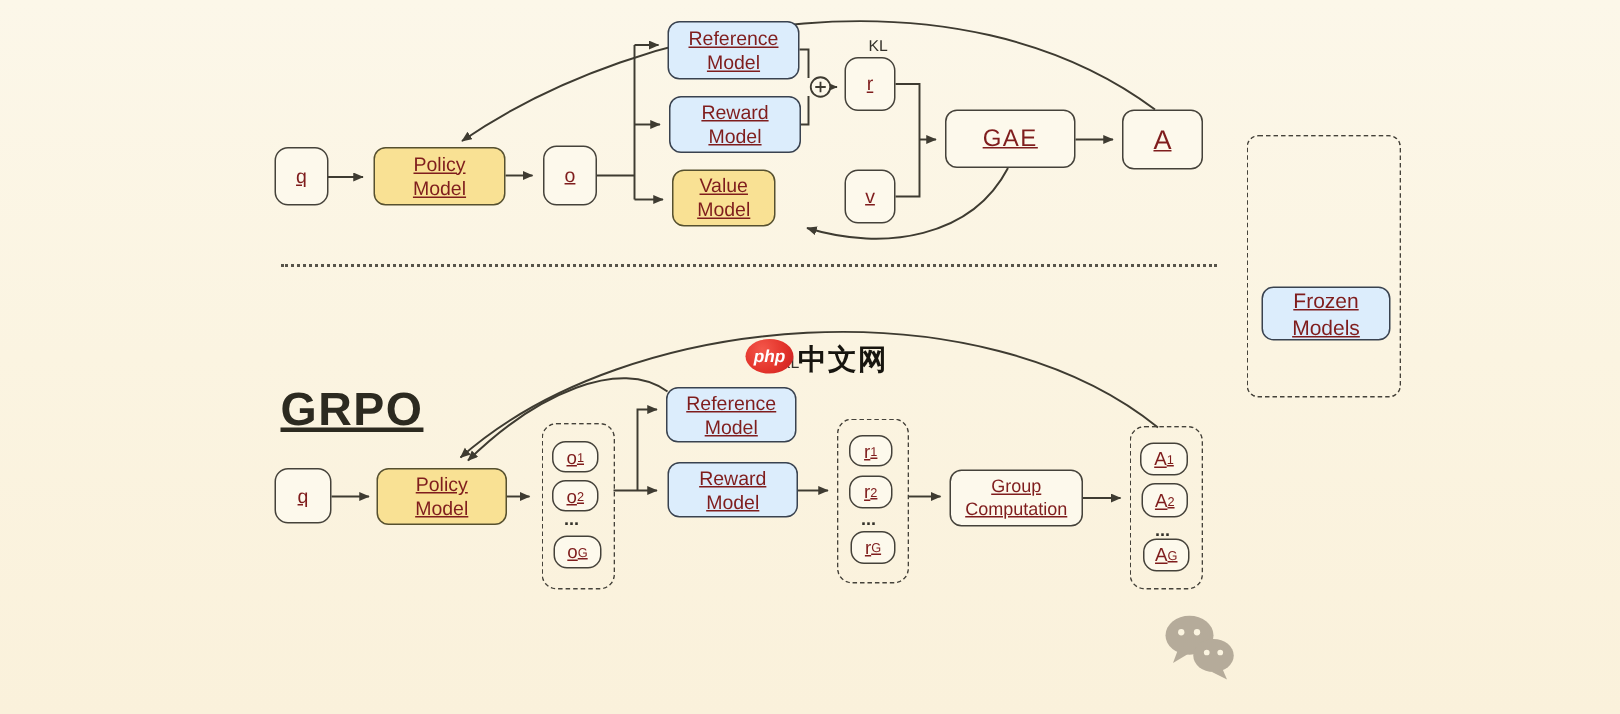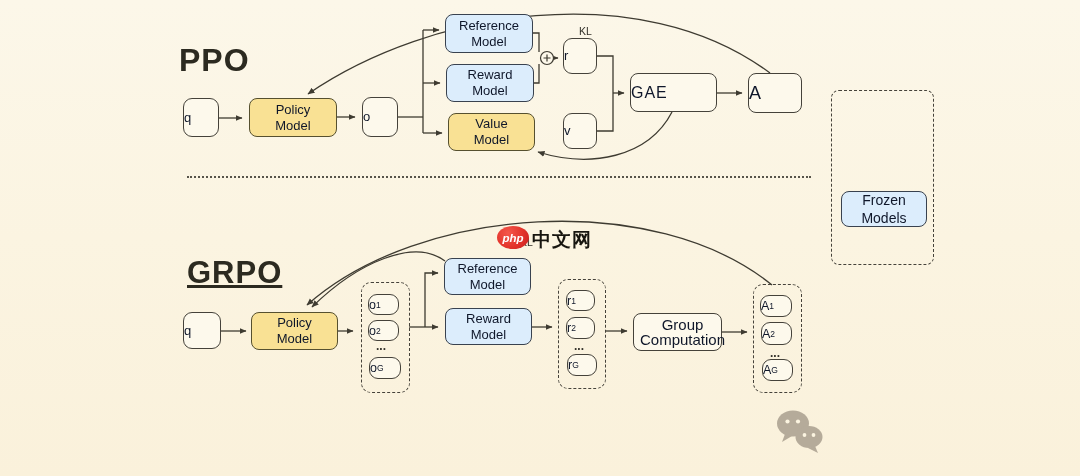--- a/index.html
+++ b/index.html
@@ -6,22 +6,22 @@
   .canvas{
     position:relative;width:1080px;height:476px;overflow:hidden;
     background:linear-gradient(180deg,#fcf7e9 0%,#fbf4e1 50%,#faf1db 100%);
     font-family:"Liberation Sans",sans-serif;color:#33312a;
   }
   .abs{position:absolute;box-sizing:border-box;}
   .wires{position:absolute;left:0;top:0;z-index:1;}
   .box{
     position:absolute;box-sizing:border-box;z-index:2;
     border:1.4px solid #45423a;border-radius:8px;background:#fdf9ec;
-    display:flex;align-items:center;justify-content:flex-start;text-align:center;
-    font-size:13px;line-height:16px;color:#0f172a;
+    display:flex;align-items:center;justify-content:center;text-align:center;
+    font-size:13px;line-height:16px;color:#7f1d1d;text-decoration:underline;
   }
   .yellow{background:#f9e194;border-color:#56502f;}
   .blue{background:#dcedfc;border-color:#39424f;}
   .small{border-radius:9px;font-size:13px;}
   .wrap{padding:0 10px;}
   .container{
     position:absolute;box-sizing:border-box;z-index:2;
     border:1.6px dashed #45423a;border-radius:10px;background:transparent;
   }
   .section-title{
@@ -82,21 +82,20 @@
       <path d="M722,332 L747,332" marker-end="url(#ah)"></path>
       <path d="M772,285 C655,190 420,205 307,305" marker-end="url(#ah)"></path>
       <path d="M445,261 C414,238 358,262 312,307" marker-end="url(#ah)"></path>
     </g>
     <g>
       <circle cx="547" cy="58" r="6.5" fill="#fdf8ea" stroke="#3e3b31" stroke-width="1.2"></circle>
       <path d="M543.5,58 L550.5,58 M547,54.5 L547,61.5" stroke="#3e3b31" stroke-width="1.2"></path>
     </g>
   </svg>
 
-  <div class="section-title" style="left:179px;top:42px;font-size:32px;">PPO</div>
 
   <div class="box small" style="left:183px;top:98px;width:36px;height:39px;">
       <span>q</span>
     </div>
 
   <div class="box yellow" style="left:249px;top:98px;width:88px;height:39px;">
       <span class="wrap">Policy Model</span>
     </div>
 
   <div class="box small" style="left:362px;top:97px;width:36px;height:40px;">
@@ -104,21 +103,21 @@
     </div>
 
   <div class="box blue" style="left:445px;top:14px;width:88px;height:39px;">
       <span class="wrap">Reference Model</span>
     </div>
 
   <div class="box blue" style="left:446px;top:64px;width:88px;height:38px;">
       <span class="wrap">Reward Model</span>
     </div>
 
-  <div class="box yellow" style="left:448px;top:113px;width:87px;height:38px;">
+  <div class="box yellow" style="left:448px;top:113px;width:69px;height:38px;">
       <span class="wrap">Value Model</span>
     </div>
 
   <div class="kl-label" style="left:539px;top:25px;">KL</div>
 
   <div class="box small" style="left:563px;top:38px;width:34px;height:36px;">
       <span>r</span>
     </div>
 
   <div class="box small" style="left:563px;top:113px;width:34px;height:36px;">
@@ -178,21 +177,21 @@
   <div class="box small" style="left:566px;top:317px;width:29px;height:22px;font-size:12.5px;">
     <span>r</span>
       <sub>2</sub>
     </div>
   <div class="dots" style="left:574px;top:343px;">...</div>
   <div class="box small" style="left:567px;top:354px;width:30px;height:22px;font-size:12.5px;">
     <span>r</span>
       <sub>G</sub>
     </div>
 
-  <div class="box" style="left:633px;top:313px;width:89px;height:38px;font-size:15px;line-height:15px;">
+  <div class="box" style="left:633px;top:313px;width:89px;height:38px;font-size:12px;line-height:15px;">
       <span style="padding:0 6px;">Group Computation</span>
     </div>
 
   <div class="container" style="left:753px;top:284px;width:49px;height:109px;"></div>
   <div class="box small" style="left:760px;top:295px;width:32px;height:22px;font-size:12.5px;">
     <span>A</span>
       <sub>1</sub>
     </div>
   <div class="box small" style="left:761px;top:322px;width:31px;height:23px;font-size:12.5px;">
     <span>A</span>

